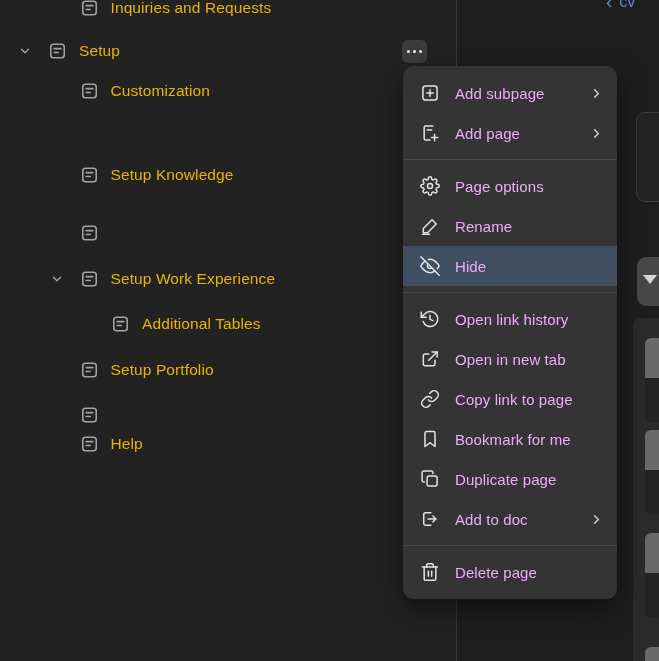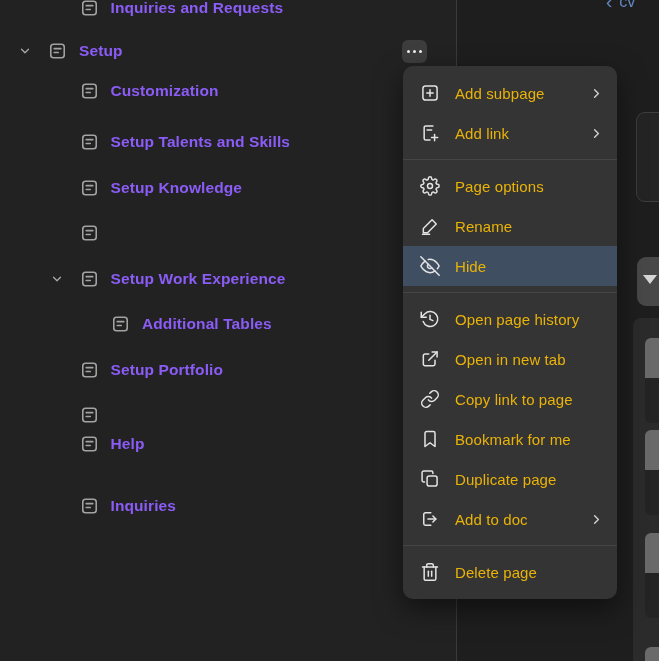--- a/index.html
+++ b/index.html
@@ -13,21 +13,21 @@
     position:absolute;left:0;top:0;width:456px;height:661px;
     background:#222222;z-index:2;
   }
   #divider{position:absolute;left:456px;top:0;width:1px;height:661px;background:#3a3a3a;z-index:1}
   #main{position:absolute;left:457px;top:0;right:0;bottom:0;background:#1e1e1e}
 
   
   .srow{position:absolute;left:0;width:456px;height:34px;cursor:pointer}
   .tchev{position:absolute;top:50%;transform:translateY(-50%);width:14px;height:14px;color:#a8a8a8}
   .picon{position:absolute;top:50%;transform:translateY(-50%);width:19px;height:19px;color:#a3a3a3}
-  .slabel{position:absolute;top:50%;transform:translateY(-50%);font-size:15.5px;font-weight:700;color:#8b5cf6;white-space:nowrap;letter-spacing:.1px}
+  .slabel{position:absolute;top:50%;transform:translateY(-50%);font-size:15.5px;font-weight:400;color:#eab308;white-space:nowrap;letter-spacing:.1px}
   .srow svg,.mitem svg,.msub svg,.micon svg{width:100%;height:100%;display:block}
 
   #new-page{position:absolute;left:0;top:541px;width:456px;height:34px;cursor:pointer}
   #new-page .picon{left:47px;width:17px;height:17px;color:#8f8f8f}
   #new-page .slabel{left:78px;color:#8f8f8f;font-weight:400}
 
   
   #more-btn{
     position:absolute;left:402px;top:40px;width:25px;height:23px;
     background:#3d3d3d;border-radius:6px;display:flex;align-items:center;
@@ -37,21 +37,21 @@
 
   
   #context-menu{
     position:absolute;left:403px;top:66px;width:214px;box-sizing:border-box;
     background:#343434;border-radius:10px;padding:7px 0;z-index:10;
     box-shadow:0 10px 28px rgba(0,0,0,.5);
   }
   .mitem{position:relative;height:40px;display:flex;align-items:center;padding:0 14px 0 17px;cursor:pointer}
   .mitem.hl{background:#3f4e60}
   .micon{width:20px;height:20px;color:#e3e3e3;margin-right:15px;flex:none}
-  .mlabel{font-size:15px;font-weight:500;color:#eab308;white-space:nowrap;letter-spacing:.1px}
+  .mlabel{font-size:15px;font-weight:500;color:#f0abfc;white-space:nowrap;letter-spacing:.1px}
   .msub{margin-left:auto;width:13px;height:13px;color:#d0d0d0;flex:none}
   .msep{height:1px;background:#454545;margin:6px 0}
 
   
   #breadcrumb{position:absolute;left:606px;top:-8px;display:flex;align-items:center;gap:7px;color:#6487c2;z-index:1}
   #breadcrumb .bchev{font-size:19px;line-height:1;font-weight:400}
   #breadcrumb .blabel{font-size:16px;font-weight:500}
   #outline-card{position:absolute;left:636px;top:112px;width:40px;height:88px;background:#242424;border:1px solid #3e3e3e;border-radius:9px;z-index:1}
   #filter-btn{position:absolute;left:637px;top:257px;width:40px;height:49px;background:#484848;border-radius:9px;z-index:1;cursor:pointer}
   #filter-btn .tri{position:absolute;left:6px;top:18px;width:0;height:0;border-left:7px solid transparent;border-right:7px solid transparent;border-top:9px solid #d6d6d6}
@@ -92,31 +92,21 @@
     <div class="srow" style="top: 74px;">
       <span class="picon" style="left:79.5px">
         <svg viewBox="0 0 24 24" fill="none" stroke="currentColor" stroke-width="2" stroke-linecap="round" stroke-linejoin="round">
           <rect x="3.5" y="3.5" width="17" height="17" rx="3.5"></rect>
           <line x1="7.8" y1="9" x2="16.2" y2="9"></line>
           <line x1="7.8" y1="13.8" x2="13" y2="13.8"></line>
         </svg>
       </span>
       <span class="slabel" style="left:110.5px">Customization</span>
     </div>
-    <div class="srow" style="top: 125px;">
-      <span class="picon" style="left:79.5px">
-        <svg viewBox="0 0 24 24" fill="none" stroke="currentColor" stroke-width="2" stroke-linecap="round" stroke-linejoin="round">
-          <rect x="3.5" y="3.5" width="17" height="17" rx="3.5"></rect>
-          <line x1="7.8" y1="9" x2="16.2" y2="9"></line>
-          <line x1="7.8" y1="13.8" x2="13" y2="13.8"></line>
-        </svg>
-      </span>
-      <span class="slabel" style="left:110.5px">Setup Talents and Skills</span>
-    </div>
-    <div class="srow" style="top: 171px; text-align: right;">
+    <div class="srow" style="top: 158px; text-align: right;">
       <span class="picon" style="left:79.5px">
         <svg viewBox="0 0 24 24" fill="none" stroke="currentColor" stroke-width="2" stroke-linecap="round" stroke-linejoin="round">
           <rect x="3.5" y="3.5" width="17" height="17" rx="3.5"></rect>
           <line x1="7.8" y1="9" x2="16.2" y2="9"></line>
           <line x1="7.8" y1="13.8" x2="13" y2="13.8"></line>
         </svg>
       </span>
       <span class="slabel" style="left:110.5px">Setup Knowledge</span>
     </div>
     <div class="srow" style="top: 216px;">
@@ -174,30 +164,20 @@
     </div>
     <div class="srow" style="top: 427px;">
       <span class="picon" style="left:79.5px">
         <svg viewBox="0 0 24 24" fill="none" stroke="currentColor" stroke-width="2" stroke-linecap="round" stroke-linejoin="round">
           <rect x="3.5" y="3.5" width="17" height="17" rx="3.5"></rect>
           <line x1="7.8" y1="9" x2="16.2" y2="9"></line>
           <line x1="7.8" y1="13.8" x2="13" y2="13.8"></line>
         </svg>
       </span>
       <span class="slabel" style="left:110.5px">Help</span>
-    </div>
-    <div class="srow" style="top: 489px;">
-      <span class="picon" style="left:79.5px">
-        <svg viewBox="0 0 24 24" fill="none" stroke="currentColor" stroke-width="2" stroke-linecap="round" stroke-linejoin="round">
-          <rect x="3.5" y="3.5" width="17" height="17" rx="3.5"></rect>
-          <line x1="7.8" y1="9" x2="16.2" y2="9"></line>
-          <line x1="7.8" y1="13.8" x2="13" y2="13.8"></line>
-        </svg>
-      </span>
-      <span class="slabel" style="left:110.5px">Inquiries</span>
     </div>
   </div>
 <div id="divider"></div>
 <div id="main"></div>
 
 <div id="new-page">
   <span class="picon">
     <svg viewBox="0 0 24 24" fill="none" stroke="currentColor" stroke-width="2" stroke-linecap="round">
         <line x1="12" y1="4.5" x2="12" y2="19.5"></line>
         <line x1="4.5" y1="12" x2="19.5" y2="12"></line>
@@ -230,21 +210,21 @@
     </div>
     <div class="mitem">
       <span class="micon">
         <svg viewBox="0 0 24 24" fill="none" stroke="currentColor" stroke-width="1.8" stroke-linecap="round" stroke-linejoin="round">
           <path d="M15.5 3.5H7a2 2 0 0 0-2 2v13a2 2 0 0 0 2 2h5"></path>
           <line x1="8.5" y1="8.5" x2="14" y2="8.5"></line>
           <line x1="17.5" y1="13.8" x2="17.5" y2="21.2"></line>
           <line x1="13.8" y1="17.5" x2="21.2" y2="17.5"></line>
         </svg>
       </span>
-      <span class="mlabel">Add link</span>
+      <span class="mlabel">Add page</span>
       <span class="msub">
         <svg viewBox="0 0 24 24" fill="none" stroke="currentColor" stroke-width="2.6" stroke-linecap="round" stroke-linejoin="round">
           <polyline points="8.5 5 15.5 12 8.5 19"></polyline>
         </svg>
       </span>
     </div>
     <div class="msep"></div>
     <div class="mitem">
       <span class="micon">
         <svg viewBox="0 0 24 24" fill="none" stroke="currentColor" stroke-width="1.8" stroke-linecap="round" stroke-linejoin="round">
@@ -274,21 +254,21 @@
     </div>
     <div class="msep"></div>
     <div class="mitem">
       <span class="micon">
         <svg viewBox="0 0 24 24" fill="none" stroke="currentColor" stroke-width="1.8" stroke-linecap="round" stroke-linejoin="round">
           <polyline points="1.5 4 1.5 10 7.5 10"></polyline>
           <path d="M3.8 15a9 9 0 1 0 2.1-9.4L1.5 10"></path>
           <polyline points="12 7.5 12 12.5 15.5 14"></polyline>
         </svg>
       </span>
-      <span class="mlabel">Open page history</span>
+      <span class="mlabel">Open link history</span>
     </div>
     <div class="mitem">
       <span class="micon">
         <svg viewBox="0 0 24 24" fill="none" stroke="currentColor" stroke-width="1.8" stroke-linecap="round" stroke-linejoin="round">
           <path d="M18 13.5v4.5a2 2 0 0 1-2 2H6a2 2 0 0 1-2-2V8a2 2 0 0 1 2-2h4.5"></path>
           <polyline points="14.5 3.5 20.5 3.5 20.5 9.5"></polyline>
           <line x1="10.5" y1="13.5" x2="20.5" y2="3.5"></line>
         </svg>
       </span>
       <span class="mlabel">Open in new tab</span>

